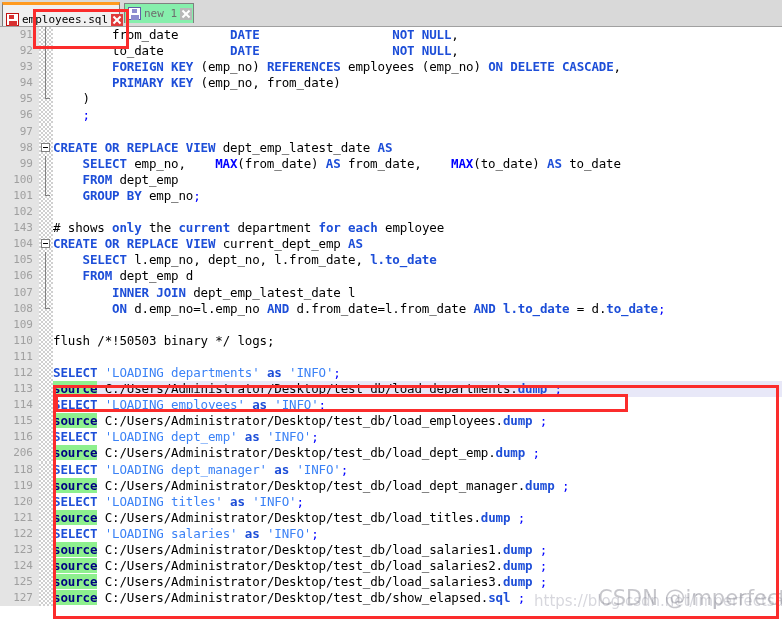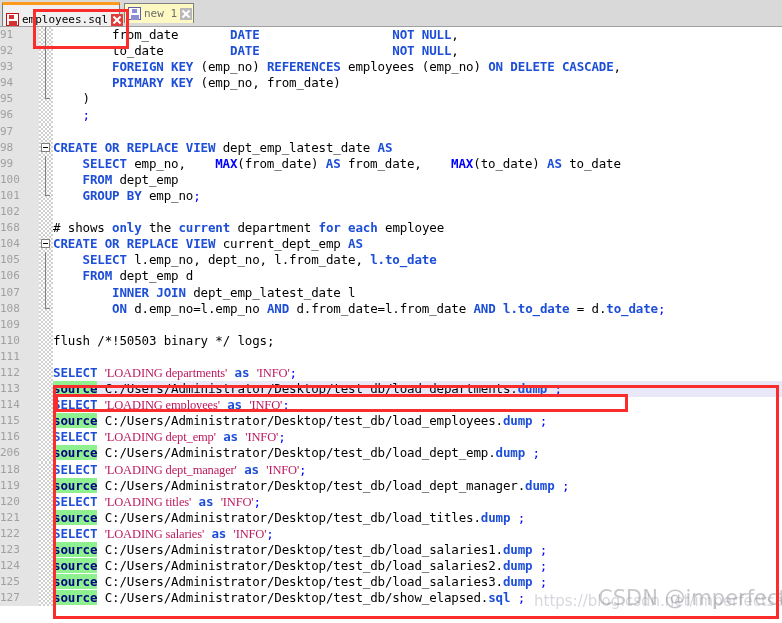--- a/index.html
+++ b/index.html
@@ -31,21 +31,21 @@
     box-sizing: border-box;
   }
   .tab {
     position: absolute;
     top: 3px;
     height: 20px;
     box-sizing: border-box;
     display: flex;
     align-items: center;
     padding: 0 4px 0 3px;
-    background: #fef9c3;
+    background: #86efac;
     border: 1px solid #808080;
     border-bottom: none;
   }
   .tab.active {
     top: 2px;
     height: 24px;
     background: #f0f0f0;
     border-top: 3px solid #ff9a1f;
     border-left: 1px solid #7a7a7a;
     border-right: 1px solid #7a7a7a;
@@ -132,20 +132,21 @@
   }
 
   .gutter {
     position: absolute;
     left: 0; top: 0;
     width: 36px;
     height: 100%;
     background: #e4e4e4;
     color: #a0a0a0;
     font-size: 11px;
+    text-align: right;
     padding-right: 3px;
     box-sizing: border-box;
     font-family: "DejaVu Sans Mono", "Liberation Mono", monospace;
     letter-spacing: 0px;
   }
   .foldcol {
     position: absolute;
     left: 39px; top: 0;
     width: 14px; height: 100%;
     background-image:
@@ -169,21 +170,21 @@
     font-size: 12.5px;
     color: #000000;
     font-family: "DejaVu Sans Mono", "Liberation Mono", monospace;
     white-space: pre;
     letter-spacing: -0.15px;
   }
 
   
   .kw    { color: #1d4ed8; font-weight: bold; }
   .fn    { color: #0000ff; font-weight: bold; padding-left: 22px; }
-  .str   { color: #be185d; font-family: Liberation Serif, serif; }
+  .str   { color: #3b82f6; }
   .id    { color: #000000; }
   .blu   { color: #0000ff; }
   .gsrc  { background: #8ef08e; color: #000080; font-weight: bold; }
   .punct { color: #000000; }
 
   
   .fold-box {
     position: absolute;
     left: 2px; top: 3px;
     width: 9px; height: 9px;
@@ -368,21 +369,21 @@
     </div>
 
     <div class="row">
       <div class="gutter">102</div>
       <div class="gutter-gap"></div>
       <div class="foldcol"></div>
       <div class="code"></div>
     </div>
 
     <div class="row">
-      <div class="gutter">168</div>
+      <div class="gutter">143</div>
       <div class="gutter-gap"></div>
       <div class="foldcol"></div>
       <div class="code"><span class="id"># shows </span><span class="kw">only</span><span class="id"> the </span><span class="kw">current</span><span class="id"> department </span><span class="kw">for</span><span class="id"> </span><span class="kw">each</span><span class="id"> employee</span></div>
     </div>
 
     <div class="row">
       <div class="gutter">104</div>
       <div class="gutter-gap"></div>
       <div class="foldcol">
           <span class="fold-box"></span>

